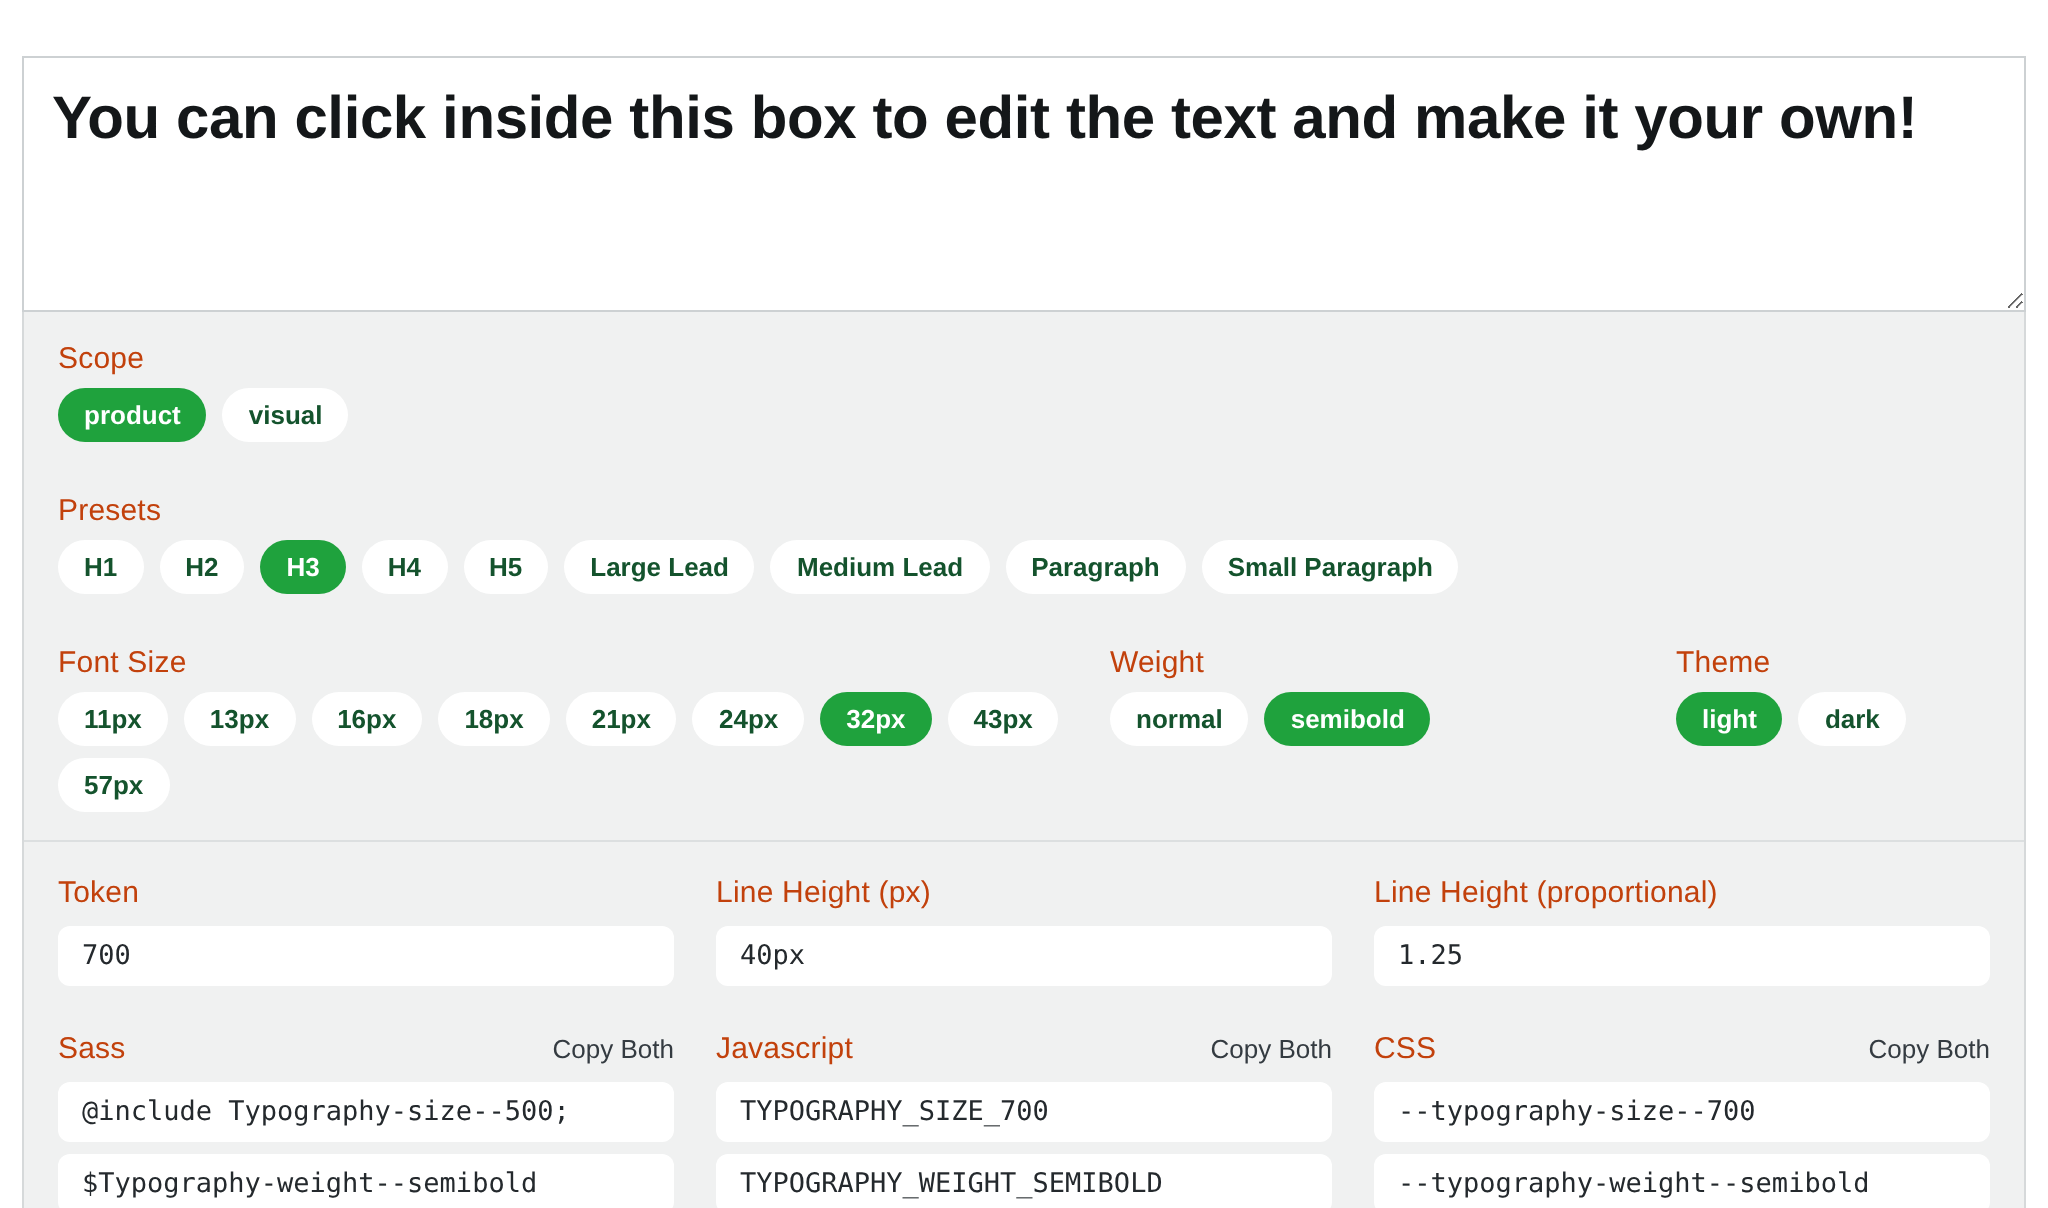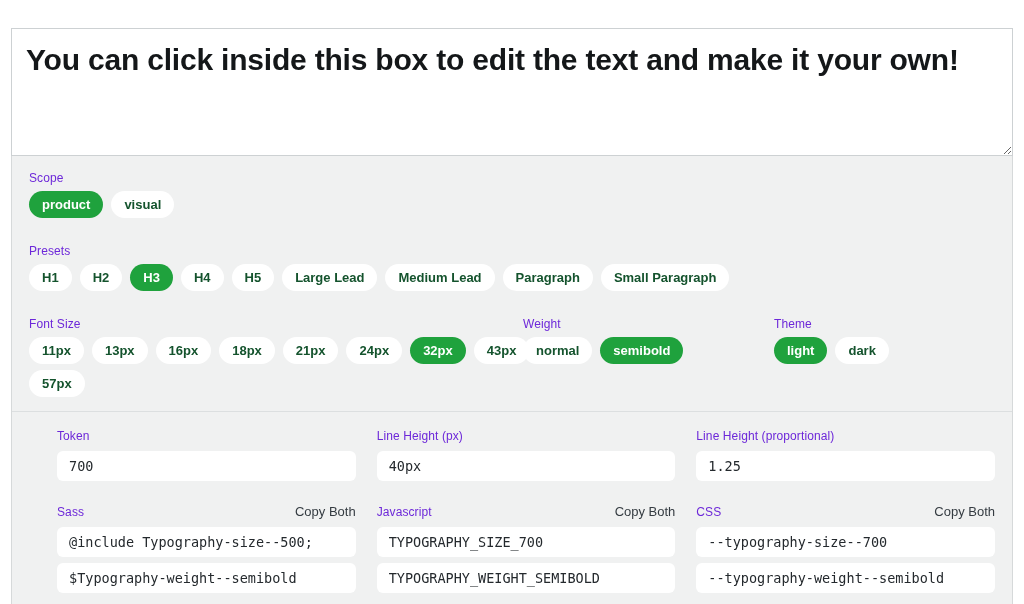--- a/index.html
+++ b/index.html
@@ -33,22 +33,22 @@
   .panel {
     width: 1002px; height: 457px;
     background: #f0f1f1;
     border: 1px solid #d6d9da;
     border-top: none;
     padding: 15px 17px 14px 17px;
     overflow: hidden;
   }
 
   .section-label {
-    font-size: 12px;
-    color: #6d28d9;
+    font-size: 15px;
+    color: #c2410c;
     letter-spacing: 0.1px;
   }
 
   .pill-row { display: flex; gap: 8px; margin-top: 6px; flex-wrap: nowrap; }
   .pill {
     height: 27px;
     border: none;
     border-radius: 14px;
     background: #ffffff;
     color: #14532d;
@@ -57,38 +57,37 @@
     font-weight: 700;
     padding: 0 13px;
     white-space: nowrap;
     cursor: pointer;
     display: inline-flex;
     align-items: center;
   }
   .pill.selected { background: var(--green, #1FA23D); color: #ffffff; }
 
   .group-presets { margin-top: 26px; }
-  .row-three { display: flex; margin-top: 26px; }
+  .row-three { display: flex; margin-top: 26px; gap: 32px; }
   .group-fontsize { width: 494px; flex: none; }
   .group-weight { width: 251px; flex: none; }
   .group-theme { flex: 1; }
   .group-fontsize .pill-row + .pill-row { margin-top: 6px; }
 
   .divider {
     border-top: 1px solid #dcdfe0;
     margin: 14px -17px 0 -17px;
   }
 
   
   .out-grid {
     display: grid;
     grid-template-columns: 1fr 1fr 1fr;
     column-gap: 21px;
     margin-top: 17px;
-    margin-left: 28px;
   }
   .label-row {
     display: flex;
     justify-content: space-between;
     align-items: baseline;
   }
   .copy-both {
     font-size: 13px;
     color: #343b41;
     cursor: pointer;

